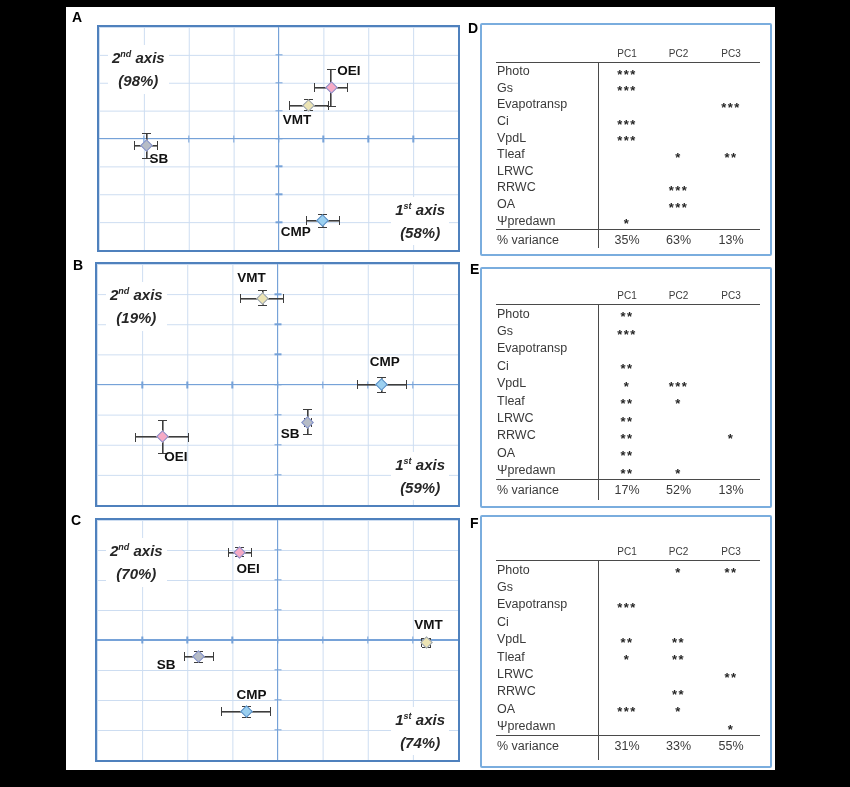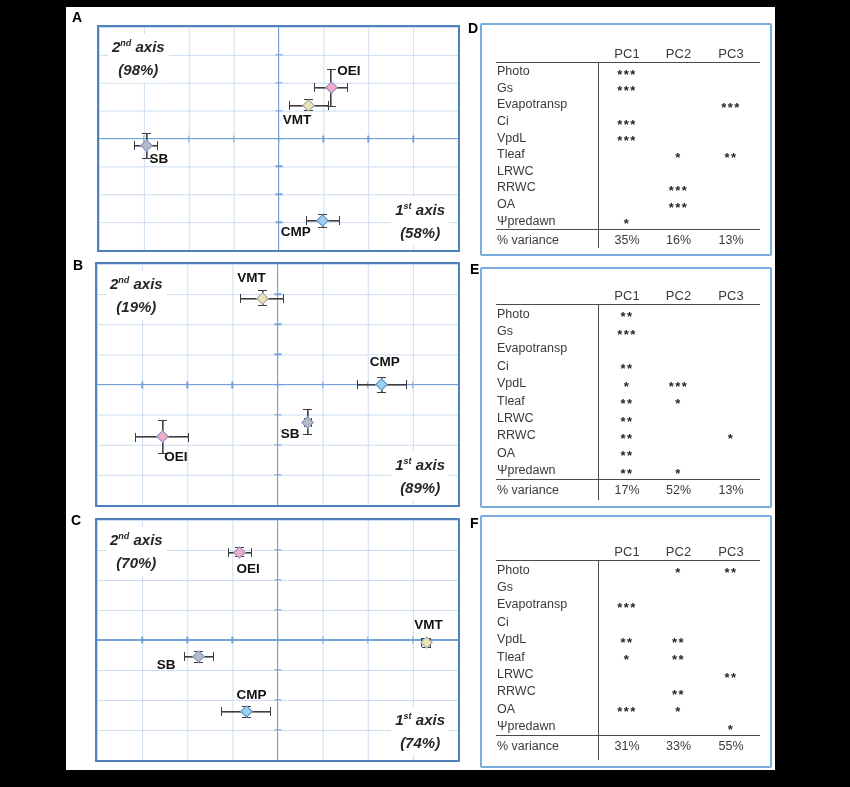--- a/index.html
+++ b/index.html
@@ -33,21 +33,21 @@
   .centerline-v { position:absolute; left:50%; top:0; bottom:0; width:1.4px; margin-left:-0.7px; background:#76a2d8; z-index:1; }
   .centerline-h { position:absolute; top:50%; left:0; right:0; height:1.4px; margin-top:-0.7px; background:#76a2d8; z-index:1; }
   .tick-on-h { position:absolute; width:1.4px; height:7px; background:#76a2d8; top:50%; transform:translate(-50%,-50%); z-index:1; }
   .tick-on-v { position:absolute; height:1.4px; width:7px; background:#76a2d8; left:50%; transform:translate(-50%,-50%); z-index:1; }
   .axis-label {
     position:absolute; z-index:3; background:#fff; padding:1px 4px;
     font-weight:bold; font-style:italic; font-size:15px; color:#262626;
     line-height:1.55; text-align:center; white-space:nowrap;
   }
   .axis-label sup { font-size:9px; font-weight:bold; }
-  .axis-label.axis2 { left:9px; top:7px;font-style:italic; }
+  .axis-label.axis2 { left:9px; top:18px;font-style:italic; }
   .axis-label.axis1 { right:9px; bottom:5px; }
   .pt { position:absolute; z-index:2; width:0; height:0; }
   .ebh {
     position:absolute; height:9px; top:-4.5px; box-sizing:border-box;
     border-left:1.8px solid var(--ebc); border-right:1.8px solid var(--ebc);
     background:linear-gradient(var(--ebc),var(--ebc)) center/100% 1.6px no-repeat;
   }
   .ebv {
     position:absolute; width:9px; left:-4.5px; box-sizing:border-box;
     border-top:1.8px solid var(--ebc); border-bottom:1.8px solid var(--ebc);
@@ -67,21 +67,21 @@
     border:2px solid #7aadde; border-radius:2px;
     color:#3a3a3a; font-size:12.5px;
     padding-top:var(--padtop);
   }
   #table-D { left:414px; top:16px;  width:292px; height:233px; --rh:16.6px; --padtop:20px; }
   #table-E { left:414px; top:260px; width:292px; height:241px; --rh:17.4px; --padtop:18px; }
   #table-F { left:414px; top:508px; width:292px; height:253px; --rh:17.4px; --padtop:26px; }
   .trow { display:grid; grid-template-columns:118px 54px 49px 56px; align-items:center; }
   .trow .lbl { padding-left:15px; white-space:nowrap; }
   .trow .c { text-align:center; }
-  .thead { height:17px; font-size:13px; color:#3a3a3a; }
+  .thead { height:17px; font-size:10px; color:#3a3a3a; }
   .brow { height:var(--rh); }
   .frow { height:21px; }
   .hrule { border-top:1.8px solid #4a4a4a; margin:0 10px 0 14px; height:0; }
   .vdivider { position:absolute; left:116px; width:1.3px; background:#4a4a4a;
     top:calc(var(--padtop) + 17px); bottom:6px; }
   .stars {
     display:inline-block; transform:translateY(2.5px);
     letter-spacing:1.5px; font-weight:bold; font-size:13px; color:#262626;
   }
 </style>
@@ -152,21 +152,21 @@
       <div class="tick-on-h" style="left: 75%;"></div>
       <div class="tick-on-h" style="left: 87.5%;"></div>
       <div class="tick-on-v" style="top: 12.5%;"></div>
       <div class="tick-on-v" style="top: 25%;"></div>
       <div class="tick-on-v" style="top: 37.5%;"></div>
       <div class="tick-on-v" style="top: 50%;"></div>
       <div class="tick-on-v" style="top: 62.5%;"></div>
       <div class="tick-on-v" style="top: 75%;"></div>
       <div class="tick-on-v" style="top: 87.5%;"></div>
       <div class="axis-label axis2"><span>2<sup>nd</sup> axis</span><br><span>(19%)</span></div>
-      <div class="axis-label axis1"><span>1<sup>st</sup> axis</span><br><span>(89%)</span></div>
+      <div class="axis-label axis1"><span>1<sup>st</sup> axis</span><br><span>(59%)</span></div>
       <div class="pt" style="left: 45.8%; top: 14.3%;">
         <div class="ebh" style="left: -22px; width: 44px;"></div>
         <div class="ebv" style="top: -8px; height: 16px;"></div>
         <div class="diamond" style="background: rgb(236, 228, 180); border-color: rgb(152, 162, 180);"></div>
         <div class="ptlabel" style="left: -25px; top: -27px;">VMT</div>
       </div>
       <div class="pt" style="left: 78.9%; top: 50.2%;">
         <div class="ebh" style="left: -25px; width: 50px;"></div>
         <div class="ebv" style="top: -8px; height: 16px;"></div>
         <div class="diamond" style="background: rgb(155, 208, 240); border-color: rgb(91, 142, 196);"></div>
@@ -294,21 +294,21 @@
       <div class="trow brow">
         <span class="lbl">Ψpredawn</span>
         <span class="c"><span class="stars">*</span></span>
         <span class="c"></span>
         <span class="c"></span>
       </div>
       <div class="hrule"></div>
       <div class="trow frow">
         <span class="lbl">% variance</span>
         <span class="c">35%</span>
-        <span class="c">16%</span>
+        <span class="c">63%</span>
         <span class="c">13%</span>
       </div>
       <div class="vdivider"></div>
     </div>
   <div id="table-E" class="tablebox">
       <div class="trow thead">
         <span class="lbl"></span>
         <span class="c">PC1</span>
         <span class="c">PC2</span>
         <span class="c">PC3</span>

